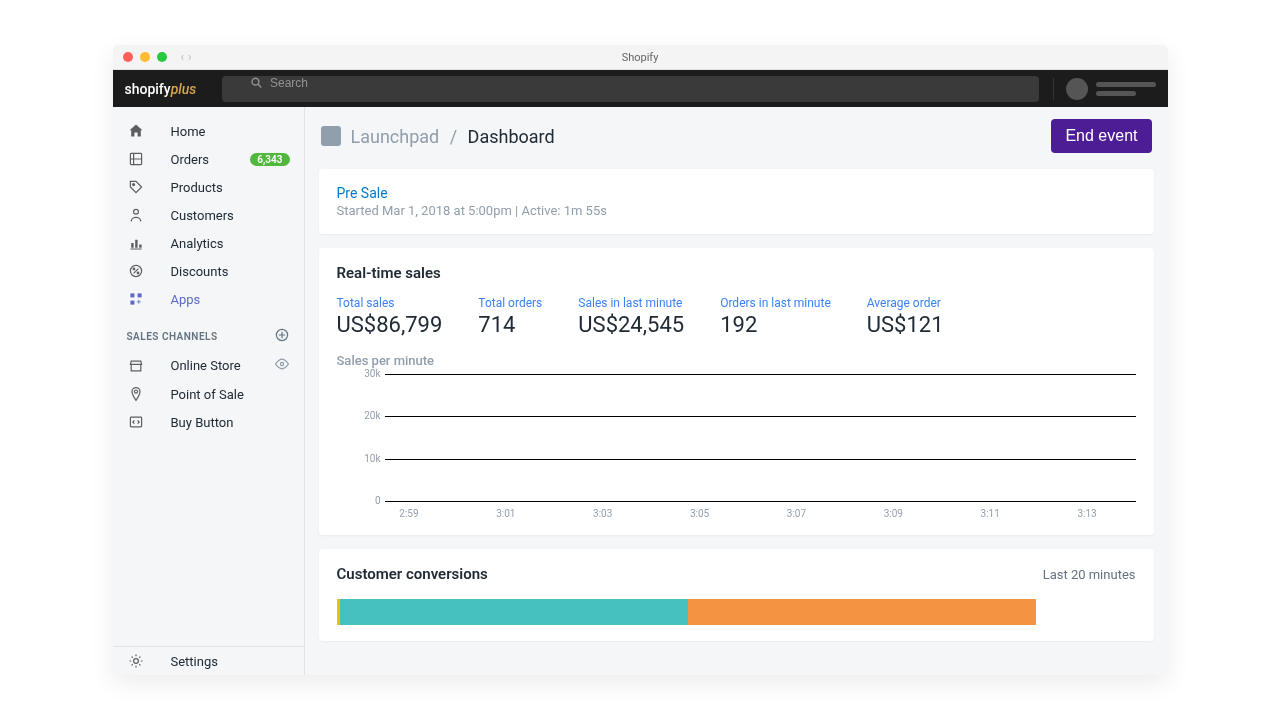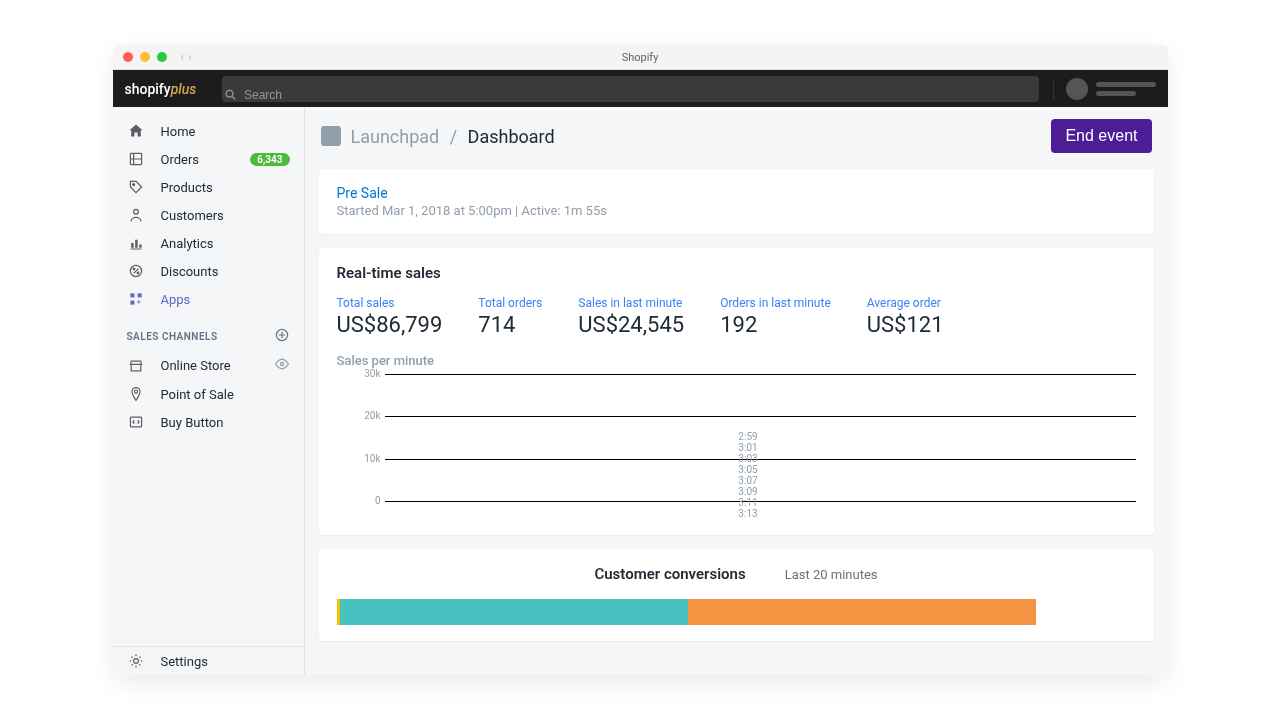--- a/index.html
+++ b/index.html
@@ -49,22 +49,22 @@
 }
 .brand { color: #fff; font-size: 14px; font-weight: 500; display: flex; align-items: center; }
 .brand .plus { color: #d6a54e; font-style: italic; }
 .searchbox {
   flex: 1;
   margin: 0 14px 0 26px;
   background: #3a3a3a;
   border-radius: 4px;
   height: 26px;
   display: flex;
-  align-items: flex-end;
-  padding: 0 2px;
+  align-items: flex-start;
+  padding: 0 28px;
 }
 .searchbox svg { width: 14px; height: 14px; margin-right: 6px; }
 .searchbox input {
   background: transparent;
   border: none;
   color: #ccc;
   font-size: 12px;
   outline: none;
   width: 100%;
 }
@@ -86,21 +86,21 @@
   flex-direction: column;
   padding-top: 10px;
 }
 .nav-item {
   display: flex;
   align-items: center;
   padding: 5px 14px;
   font-size: 13px;
   color: #212b36;
   cursor: pointer;
-  gap: 16px;
+  gap: 26px;
 }
 .nav-item .ico { width: 18px; height: 18px; display: flex; align-items: center; justify-content: center; color: #5c5f62; }
 .nav-item.active { color: #5c6ac4; }
 .nav-item.active .ico { color: #5c6ac4; }
 .badge { margin-left: auto; background: #50b83c; color: #fff; border-radius: 10px; font-size: 10px; padding: 1px 7px; font-weight: 600; }
 .section-title {
   font-size: 10px;
   color: #637381;
   letter-spacing: 0.5px;
   padding: 14px 14px 6px;
@@ -152,23 +152,23 @@
   margin-top: 6px;
   position: relative;
   height: 145px;
 }
 .chart-grid { position: absolute; left: 32px; right: 0; top: 0; bottom: 18px; }
 .gline { position: absolute; left: 16px; right: 0; height: 1px; background: #000000; }
 .ylabel { position: absolute; left: -30px; top: -6px; font-size: 10px; color: #919eab; width: 26px; text-align: right; }
 .bars { position: absolute; left: 32px; right: 0; top: 0; bottom: 18px; display: flex; align-items: flex-end; }
 .bar-slot { flex: 1; display: flex; align-items: flex-end; justify-content: center; }
 .bar { width: 20px; background: #9c6ade; }
-.xlabels { position: absolute; left: 24px; right: 0; bottom: 0; display: flex; flex-direction: column; }
+.xlabels { position: absolute; left: 24px; right: 0; bottom: 0; display: flex; }
 .xlabel { flex: 1; font-size: 10px; color: #919eab; text-align: center; }
-.conv-head { display: flex; align-items: center; justify-content: center; gap: 39px; }
+.conv-head { display: flex; align-items: center; justify-content: space-between; gap: 39px; }
 .conv-sub { font-size: 13px; color: #637381; }
 .funnel { margin-top: 16px; height: 26px; display: flex; width: 100%; }
 .funnel-seg { height: 100%; }
 .funnel-seg.teal { background: #47c1bf; }
 .funnel-seg.orange { background: #f49342; }
 .funnel-seg.tiny { background: #eec200; width: 4px; }
 </style>
 </head>
 <body>
 

